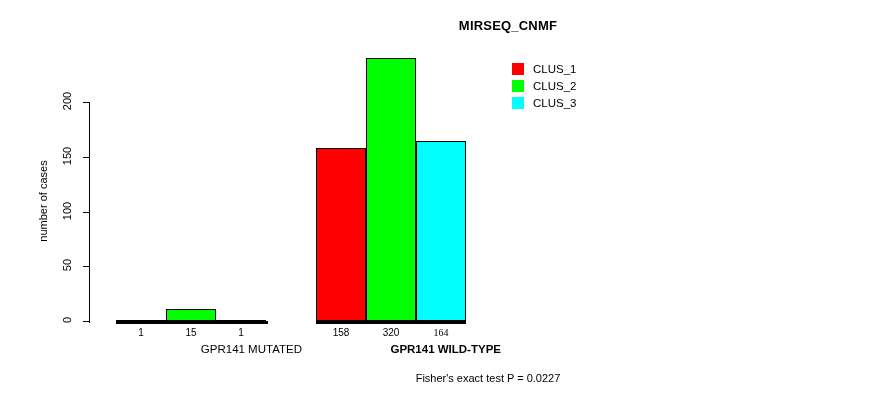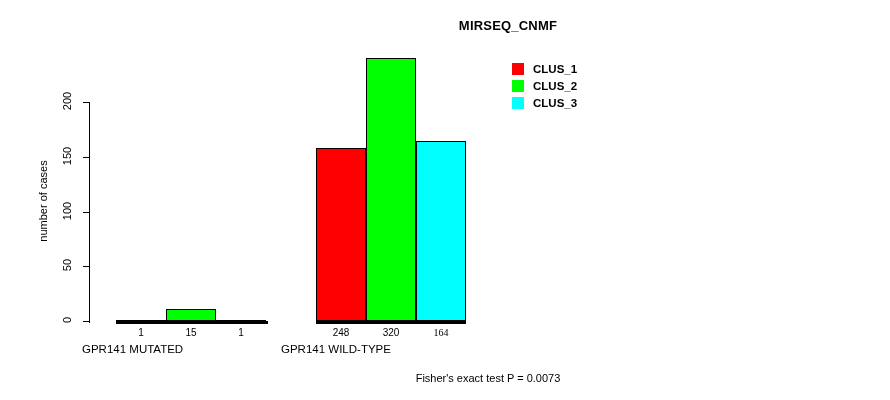--- a/index.html
+++ b/index.html
@@ -98,21 +98,21 @@
     font-size: 10px;
     text-align: center;
     white-space: nowrap;
   }
 
   
   .group-label {
     position: absolute;
     top: 343px;
     font-size: 11.5px;
-    text-align: left;
+    text-align: right;
     white-space: nowrap;
   }
 
   
   .footer-note {
     position: absolute;
     top: 372px;
     width: 890px;
     left: 0;
     text-align: center;
@@ -129,21 +129,20 @@
   #legend {
     position: absolute;
     left: 484px;
     top: 61px;
   }
   .legend-row {
     display: flex;
     align-items: center;
     height: 15px;
     margin-bottom: 2px;
-    font-weight: bold;
   }
   .legend-swatch {
     width: 12px;
     height: 12px;
     display: inline-block;
   }
   .legend-text {
     font-size: 11.5px;
     margin-left: 9px;
     white-space: nowrap;
@@ -177,30 +176,30 @@
       <div class="baseline" style="left: 88px; width: 152px;"></div>
       <div class="bar" style="left: 88px; width: 50px; height: 1.5px; top: 319.5px; background: rgb(255, 0, 0);"></div>
       <div class="bar-value" style="left: 88px; width: 50px;">1</div>
       <div class="bar" style="left: 138px; width: 50px; height: 12.045px; top: 308.955px; background: rgb(0, 255, 0);"></div>
       <div class="bar-value" style="left: 138px; width: 50px;">15</div>
       <div class="bar" style="left: 188px; width: 50px; height: 1.5px; top: 319.5px; background: rgb(0, 255, 255);"></div>
       <div class="bar-value" style="left: 188px; width: 50px;">1</div>
       <div class="group-label" style="left: 54px; width: 220px;">GPR141 MUTATED</div>
       <div class="baseline" style="left: 288px; width: 150px;"></div>
       <div class="bar" style="left: 288px; width: 50px; height: 173.01px; top: 147.99px; background: rgb(255, 0, 0);"></div>
-      <div class="bar-value" style="left: 288px; width: 50px;">248</div>
+      <div class="bar-value" style="left: 288px; width: 50px;">158</div>
       <div class="bar" style="left: 338px; width: 50px; height: 262.8px; top: 58.2px; background: rgb(0, 255, 0);"></div>
       <div class="bar-value" style="left: 338px; width: 50px;">320</div>
       <div class="bar" style="left: 388px; width: 50px; height: 179.58px; top: 141.42px; background: rgb(0, 255, 255);"></div>
       <div class="bar-value" style="left: 388px; width: 50px; font-family: Liberation Serif, serif;">164</div>
-      <div class="group-label" style="left: 253px; width: 220px;">GPR141 WILD-TYPE</div>
+      <div class="group-label" style="left: 253px; width: 220px; font-weight: bold;">GPR141 WILD-TYPE</div>
     </div>
 
   <div class="footer-note">
-    <span class="footer-note-inner" style="left: 15px;">Fisher's exact test P = 0.0073</span>
+    <span class="footer-note-inner" style="left: 15px;">Fisher's exact test P = 0.0227</span>
   </div>
 
   <div id="legend">
       <div class="legend-row">
         <span class="legend-swatch" style="background: rgb(255, 0, 0);"></span>
         <span class="legend-text">CLUS_1</span>
       </div>
       <div class="legend-row">
         <span class="legend-swatch" style="background: rgb(0, 255, 0);"></span>
         <span class="legend-text">CLUS_2</span>

